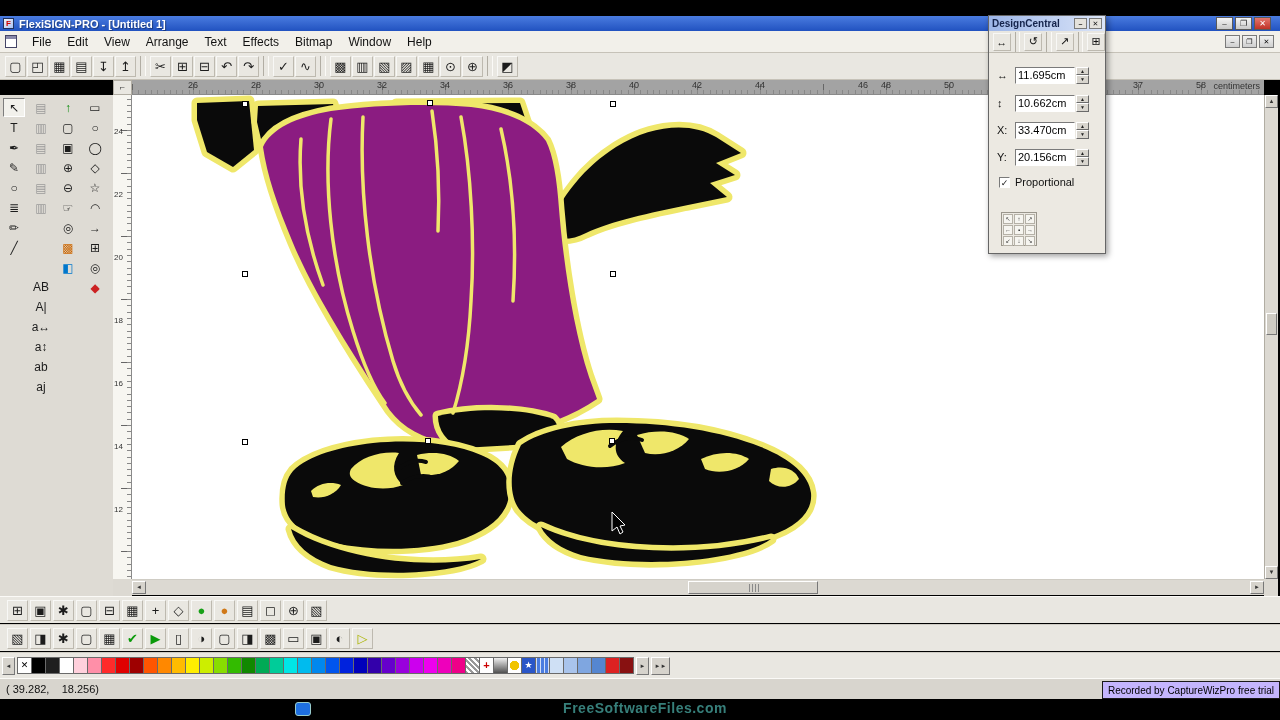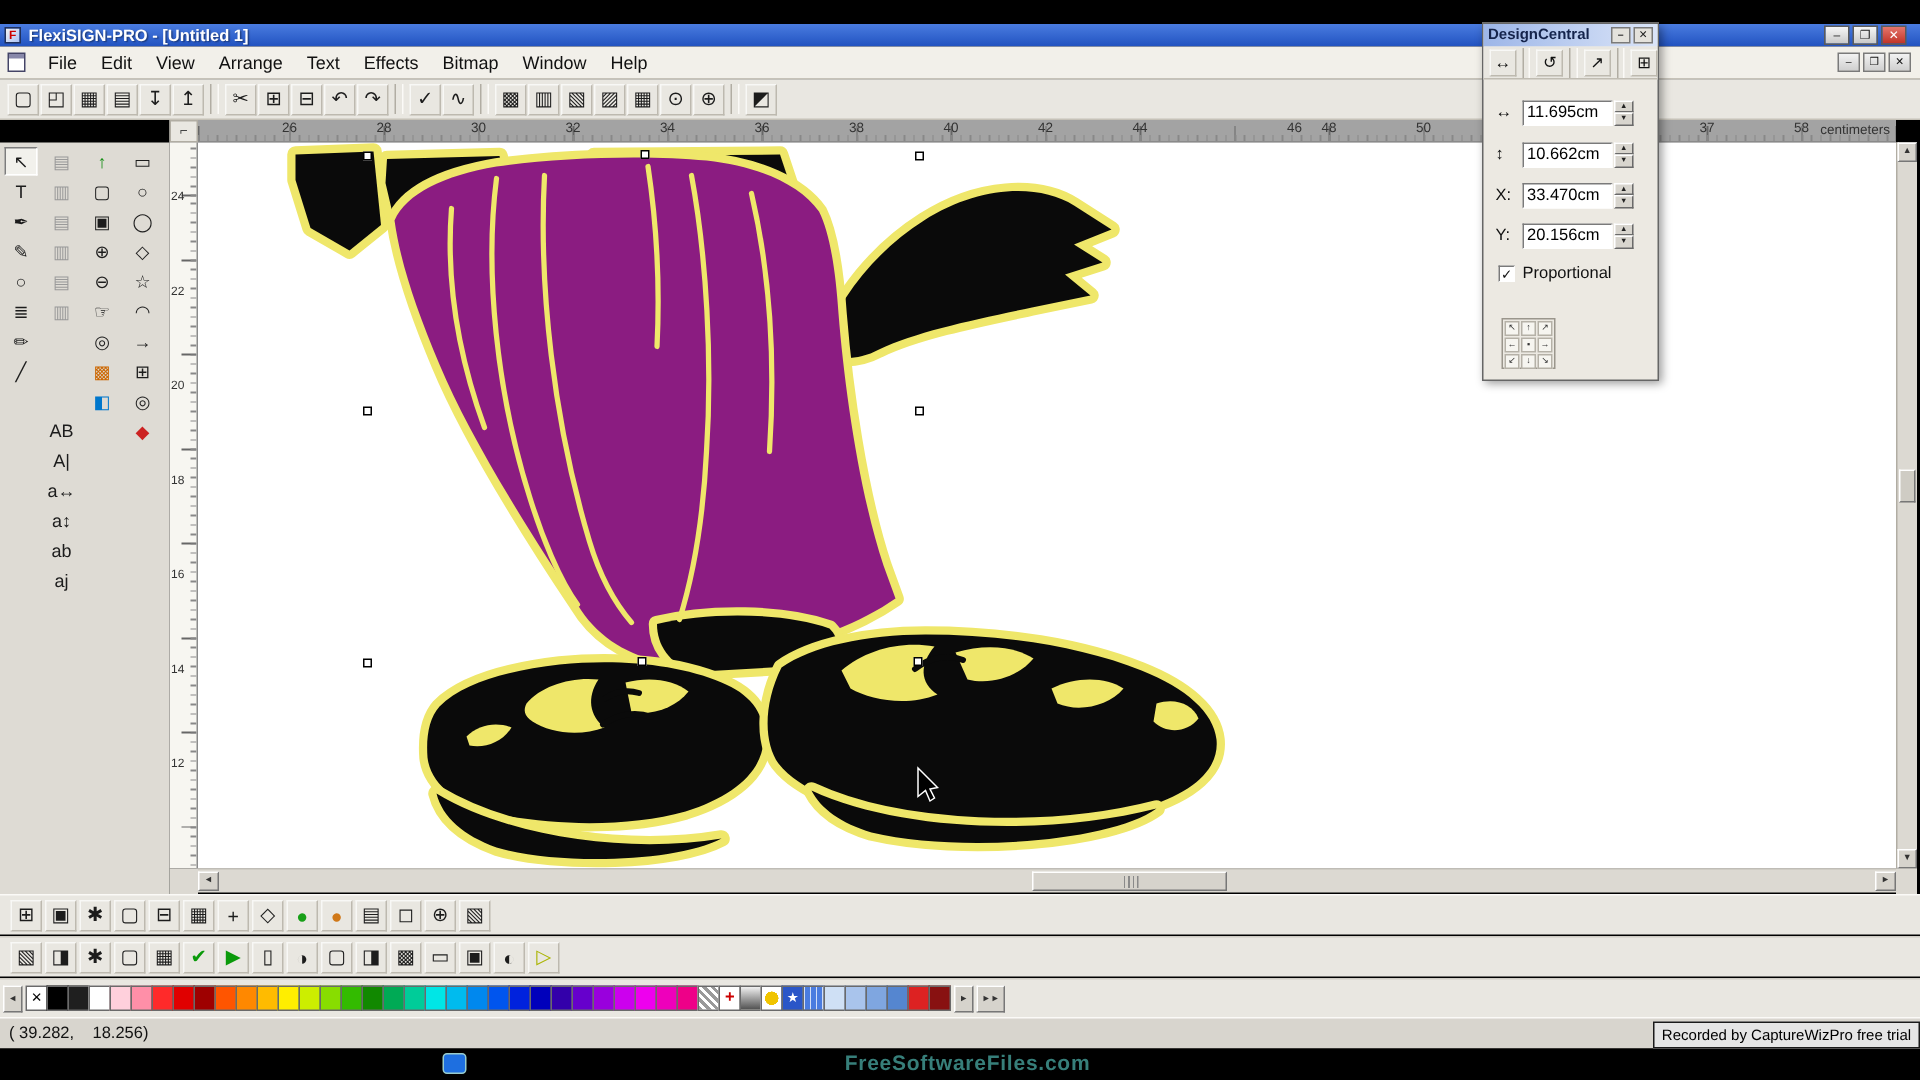--- a/index.html
+++ b/index.html
@@ -75,21 +75,21 @@
 .sw-CHK{background-image:repeating-linear-gradient(45deg,#999 0 2px,#fff 2px 4px);}
 .sw-CRS{color:#c00;font-weight:bold;font-size:11px;line-height:14px;}
 .sw-GRD{background:linear-gradient(180deg,#f0f0f0,#505050);}
 .sw-DOT{background-image:radial-gradient(circle,#f0c400 45%,transparent 46%);}
 .sw-STAR{background:#2a56c8;color:#fff;font-size:9px;line-height:15px;}
 .sw-NET{background:#4a7ce0;background-image:repeating-linear-gradient(90deg,rgba(255,255,255,.75) 0 1px,transparent 1px 4px);}
 
 
 #statusbar{position:absolute;left:0;top:678px;width:1280px;height:21px;background:#d8d5ce;border-top:1px solid #fbfaf7;font-size:11px;}
 #coords{position:absolute;left:6px;top:4px;white-space:pre;color:#111;}
-#recorder{position:absolute;left:1102px;top:681px;width:178px;height:18px;background:#e5e5e5;border:1px solid #1a1a1a;font-size:10px;display:flex;align-items:center;justify-content:center;color:#000;z-index:30;}
+#recorder{position:absolute;left:1102px;top:681px;width:178px;height:18px;background:#c4b5fd;border:1px solid #1a1a1a;font-size:10px;display:flex;align-items:center;justify-content:center;color:#000;z-index:30;}
 #bottom-black{position:absolute;left:0;top:699px;width:1280px;height:21px;background:#000;}
 #watermark{position:absolute;left:520px;top:700px;width:250px;text-align:center;font-size:14px;font-weight:bold;color:#3d8d88;opacity:.9;letter-spacing:.5px;}
 #chip{position:absolute;left:295px;top:702px;width:16px;height:14px;background:#1e6fe0;border:1px solid #9cc;border-radius:3px;}
 
 
 #dc{position:absolute;left:988px;top:15px;width:118px;height:239px;background:#ece9e2;border:1px solid #666;box-shadow:2px 2px 6px rgba(0,0,0,.4);z-index:40;}
 #dc-title{height:15px;background:linear-gradient(90deg,#9db6e8,#dbe5f8);display:flex;align-items:center;padding:0 3px;font-size:10px;font-weight:bold;color:#15244c;}
 .dc-btns{margin-left:auto;display:flex;gap:2px;}
 .dc-btn{width:13px;height:11px;background:linear-gradient(#f4f4f4,#cwhite);background:#e4e2dc;border:1px solid #7a7a7a;font-size:7px;line-height:9px;text-align:center;color:#222;}
 #dc-toolbar{height:22px;background:#e9e7e1;border-bottom:1px solid #c0bcb2;display:flex;align-items:center;padding-left:4px;gap:1px;}

